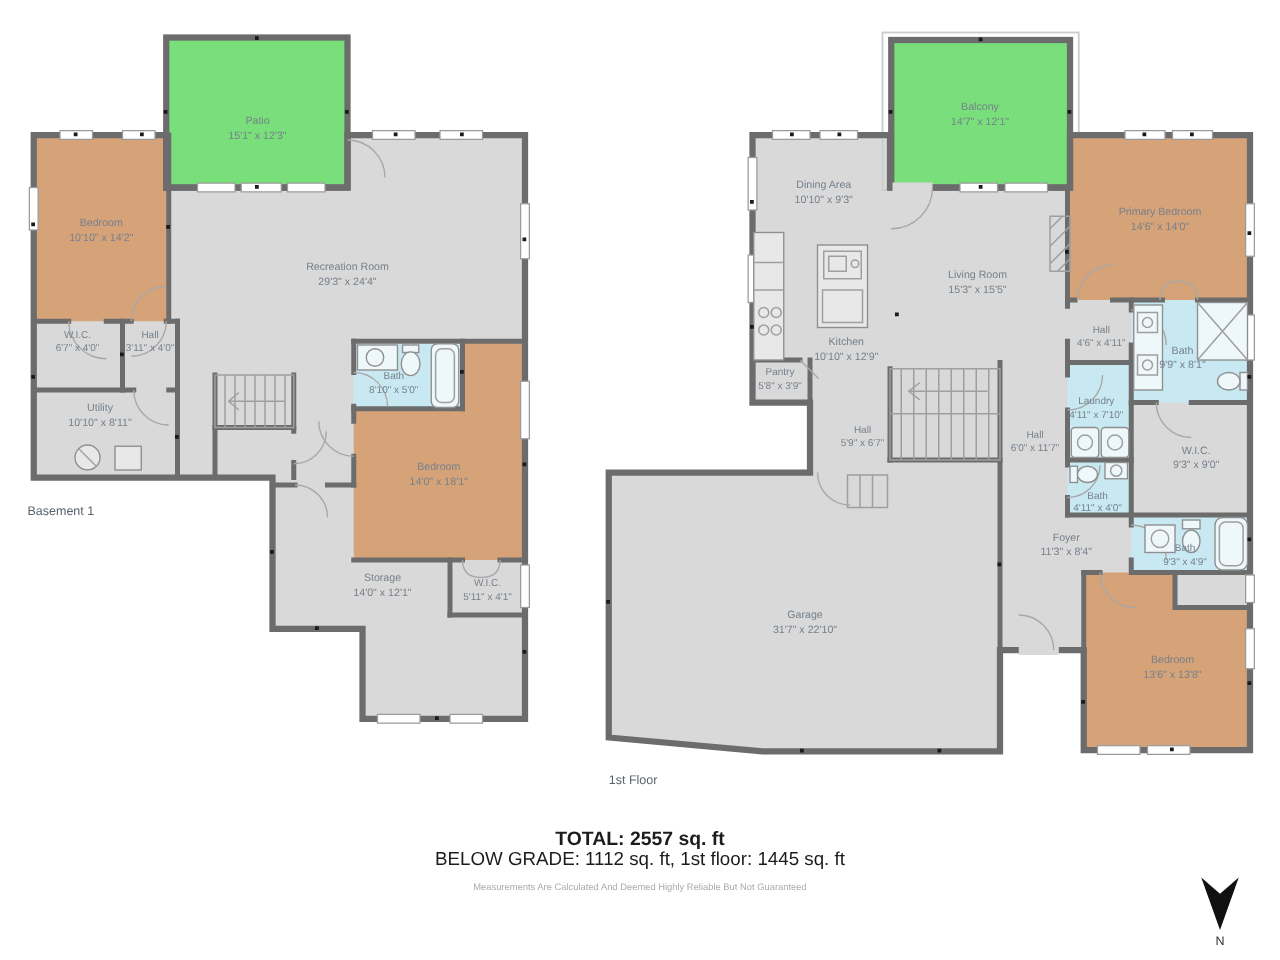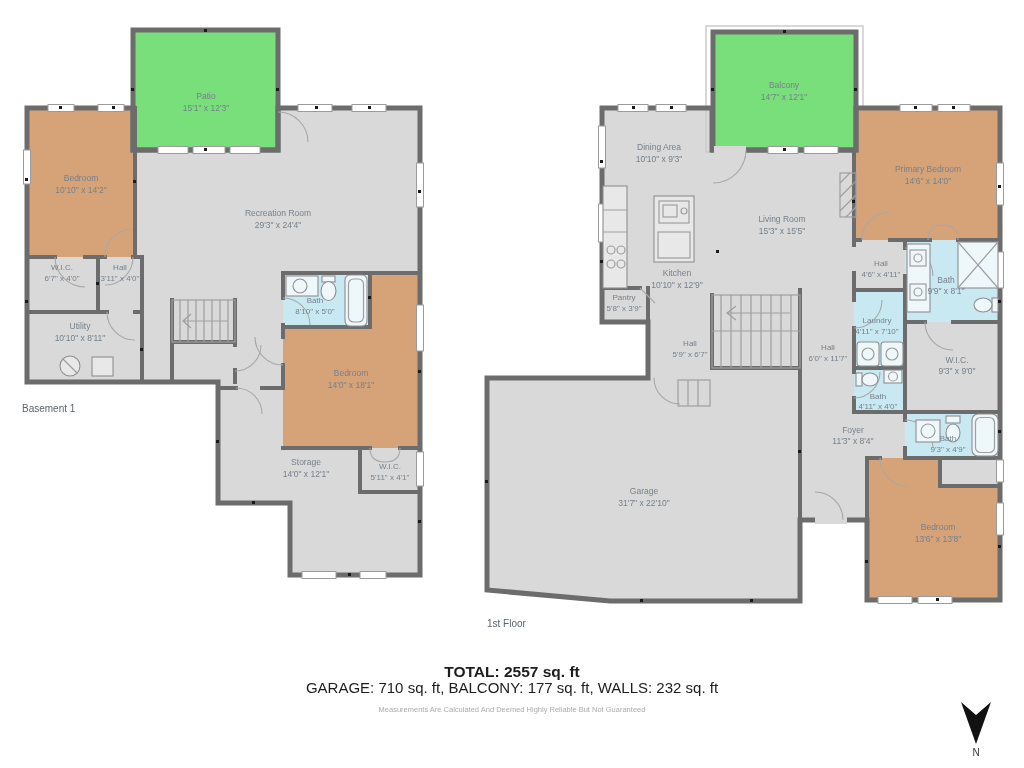--- a/index.html
+++ b/index.html
@@ -346,21 +346,21 @@
       <text class="rdims rlabel" x="644" y="506">31'7" x 22'10"</text>
       <text class="rlabel" x="938" y="530">Bedroom</text>
       <text class="rdims rlabel" x="938" y="542">13'6" x 13'8"</text>
       <text class="floorlabel" x="487" y="627">1st Floor</text>
     </g>
   </g>
 </svg>
 
 <div id="summary">
   <div class="l total">TOTAL: 2557 sq. ft</div>
-  <div class="l">GARAGE: 710 sq. ft, BALCONY: 177 sq. ft, WALLS: 232 sq. ft</div>
+  <div class="l">BELOW GRADE: 1112 sq. ft, 1st floor: 1445 sq. ft</div>
   <div class="disclaimer">Measurements Are Calculated And Deemed Highly Reliable But Not Guaranteed</div>
 </div>
 
 <div id="compass">
   <svg width="46" height="58" viewBox="0 0 46 58">
     <polygon points="8,2 23,15 38,2 23,44" fill="#111111"></polygon>
     <text x="23" y="56" text-anchor="middle" font-size="10" fill="#333333">N</text>
   </svg>
 </div>
 

